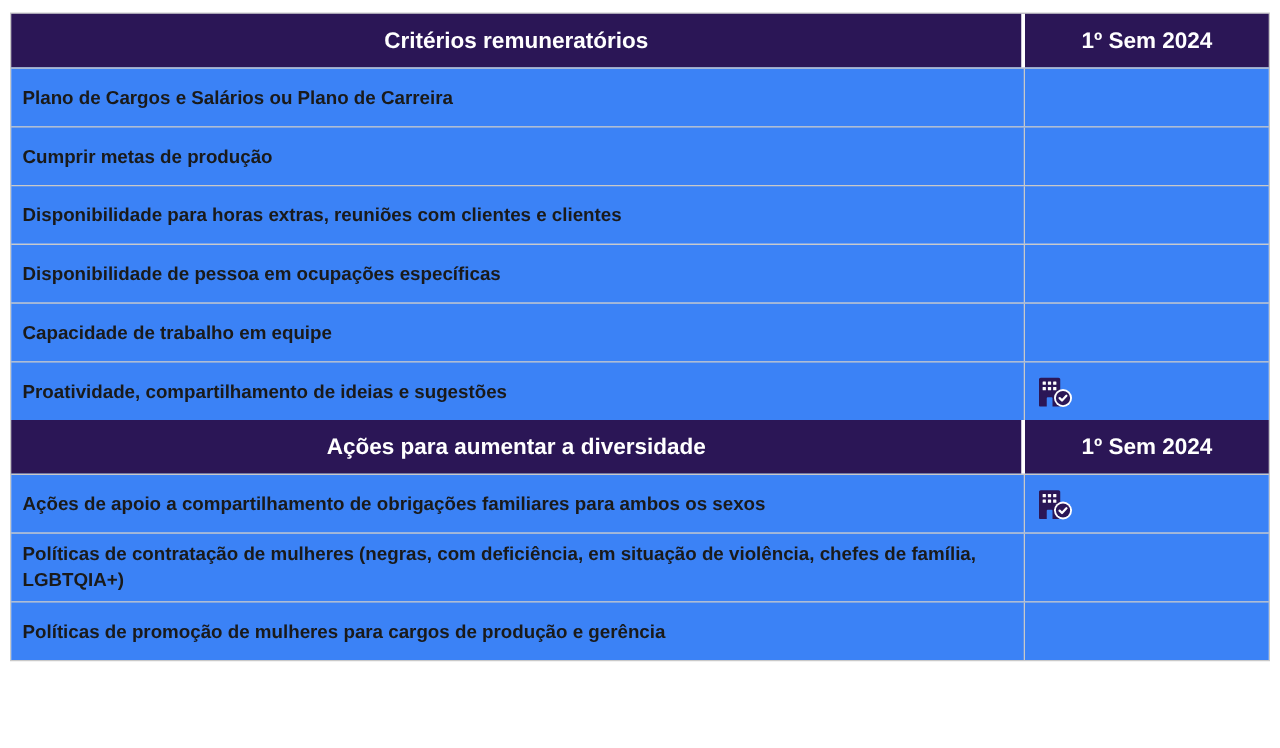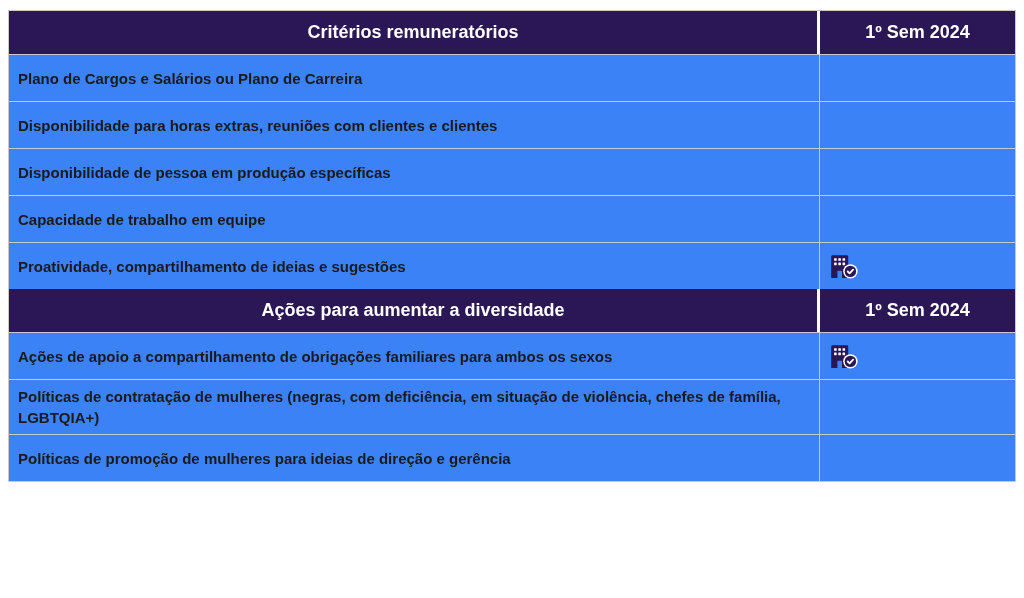--- a/index.html
+++ b/index.html
@@ -69,31 +69,37 @@
     <div class="header-cell right">1º Sem 2024</div>
   </div>
 
   <div class="row">
     <div class="cell left">
       <span class="row-label">Plano de Cargos e Salários ou Plano de Carreira</span>
     </div>
     <div class="cell right"></div>
   </div>
 
+  <div class="row">
+    <div class="cell left">
+      <span class="row-label">Cumprir metas de produção</span>
+    </div>
+    <div class="cell right"></div>
+  </div>
 
   <div class="row">
     <div class="cell left">
       <span class="row-label">Disponibilidade para horas extras, reuniões com clientes e clientes</span>
     </div>
     <div class="cell right"></div>
   </div>
 
   <div class="row">
     <div class="cell left">
-      <span class="row-label">Disponibilidade de pessoa em produção específicas</span>
+      <span class="row-label">Disponibilidade de pessoa em ocupações específicas</span>
     </div>
     <div class="cell right"></div>
   </div>
 
 
   <div class="row">
     <div class="cell left">
       <span class="row-label">Capacidade de trabalho em equipe</span>
     </div>
     <div class="cell right"></div>
@@ -154,17 +160,17 @@
 
   <div class="row">
     <div class="cell left">
       <span class="row-label">Políticas de contratação de mulheres (negras, com deficiência, em situação de violência, chefes de família, LGBTQIA+)</span>
     </div>
     <div class="cell right"></div>
   </div>
 
   <div class="row">
     <div class="cell left">
-      <span class="row-label">Políticas de promoção de mulheres para ideias de direção e gerência</span>
+      <span class="row-label">Políticas de promoção de mulheres para cargos de produção e gerência</span>
     </div>
     <div class="cell right"></div>
   </div>
 </div>
 
 </body></html>

